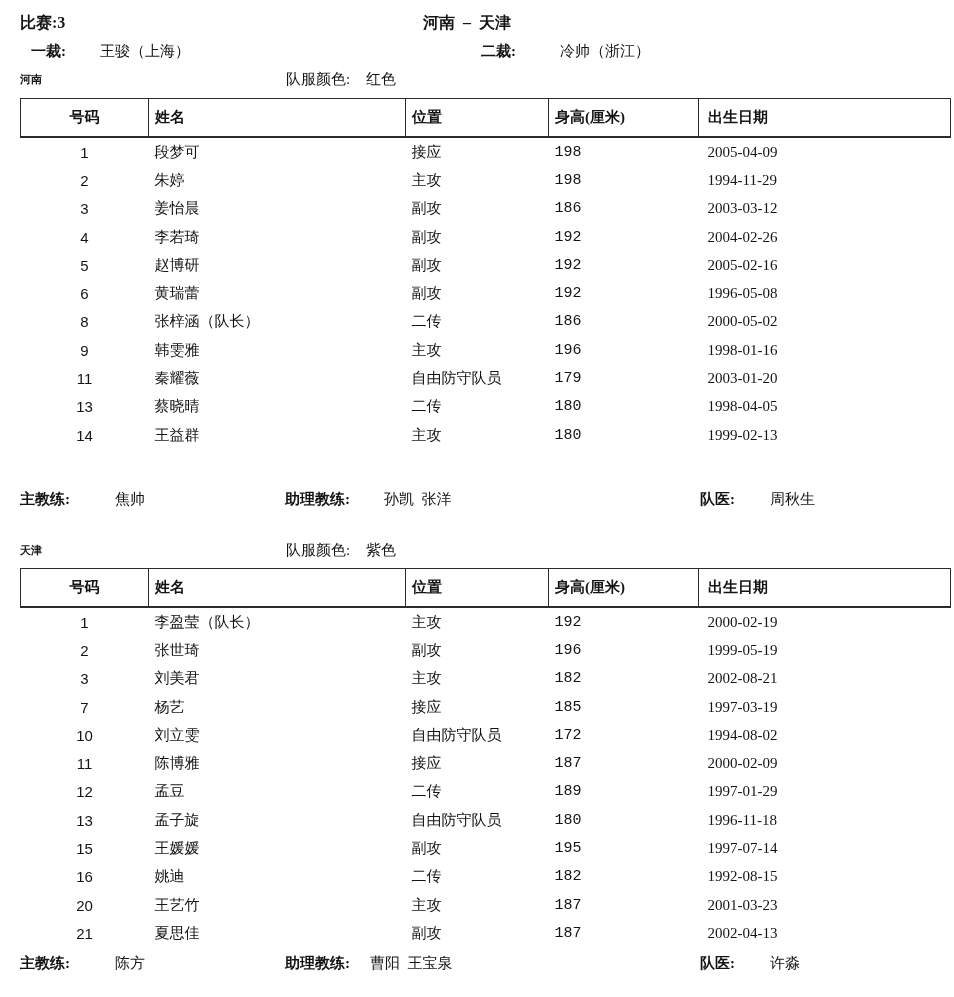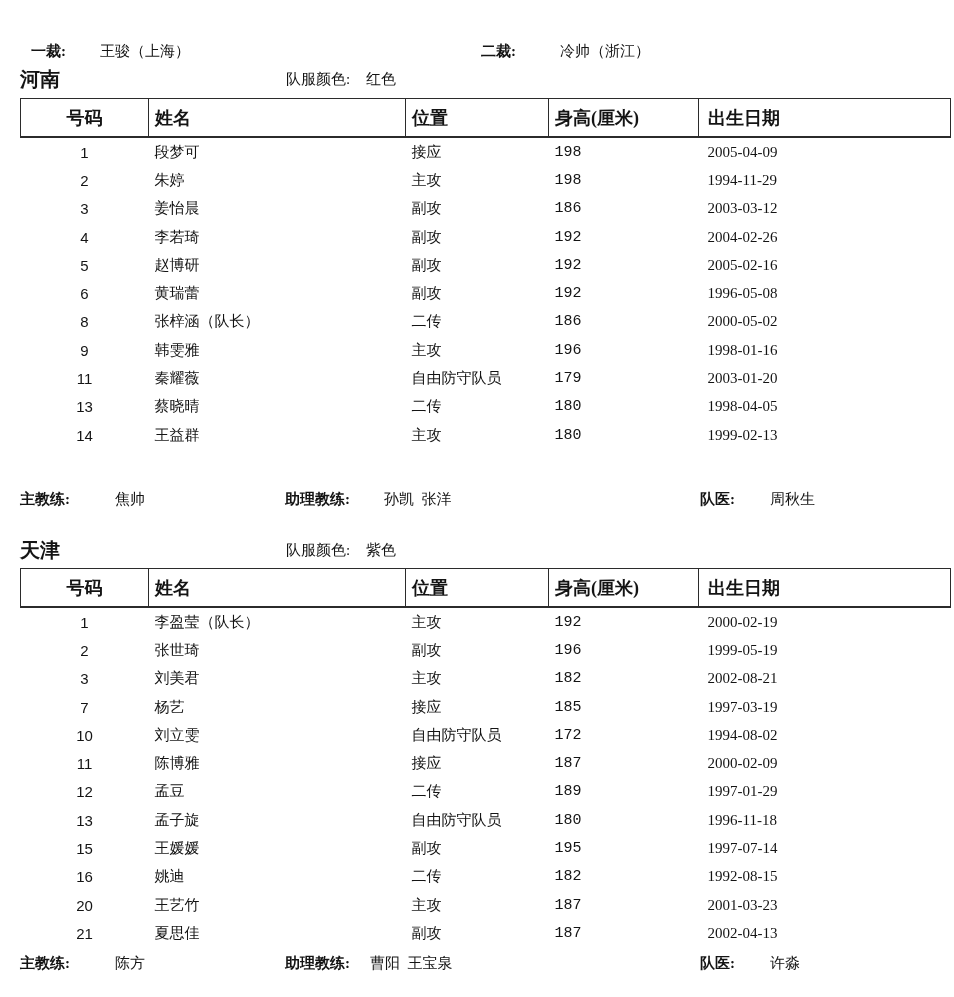--- a/index.html
+++ b/index.html
@@ -12,34 +12,34 @@
     font-family: "Liberation Serif", "DejaVu Serif", serif;
     font-size: 15px;
     overflow: hidden;
   }
   .abs { position: absolute; }
   .line { position: absolute; left: 0; width: 954px; height: 20px; line-height: 20px; }
   .b { font-weight: 700; }
   .pre { white-space: pre; }
 
   .match-title { font-size: 16px; font-weight: 700; white-space: pre; }
-  .team-name { font-size: 20px; font-weight: 700; }
+  .team-name { font-size: 11px; font-weight: 700; }
 
   table.roster {
     position: absolute;
     left: 20px;
     width: 930px;
     border-collapse: collapse;
     table-layout: fixed;
   }
   table.roster thead th {
     border: 1px solid #2b2b2b;
     border-bottom: 2px solid #2b2b2b;
     height: 37px;
-    font-size: 18px;
+    font-size: 15px;
     font-weight: 700;
     text-align: left;
     padding: 0 0 0 6px;
     background: #ffffff;
   }
   table.roster thead th.c0 { text-align: center; padding: 0; }
   table.roster thead th.c4 { padding-left: 9px; }
   table.roster tbody td {
     height: 28.3px;
     padding: 0 0 0 6px;
@@ -57,20 +57,24 @@
   table.roster tbody td.c4 {
     font-family: "Liberation Serif", "DejaVu Serif", serif;
     padding-left: 9px;
   }
 </style>
 </head>
 <body>
 
 <div class="page">
 
+  <div class="line" style="top:13px;">
+    <span class="abs b" style="left:20px; font-size:16px;">比赛:3</span>
+    <span class="abs match-title" style="left:423px;">河南  –  天津</span>
+  </div>
 
   <div class="line" style="top:41px;">
     <span class="abs b" style="left:20px;margin-left:11px;">一裁:</span>
     <span class="abs" style="left:100px;">王骏（上海）</span>
     <span class="abs b" style="left:481px;">二裁:</span>
     <span class="abs" style="left:560px;">冷帅（浙江）</span>
   </div>
 
   <div class="line" style="top:69px;">
     <span class="abs team-name" style="left:20px;">河南</span>

